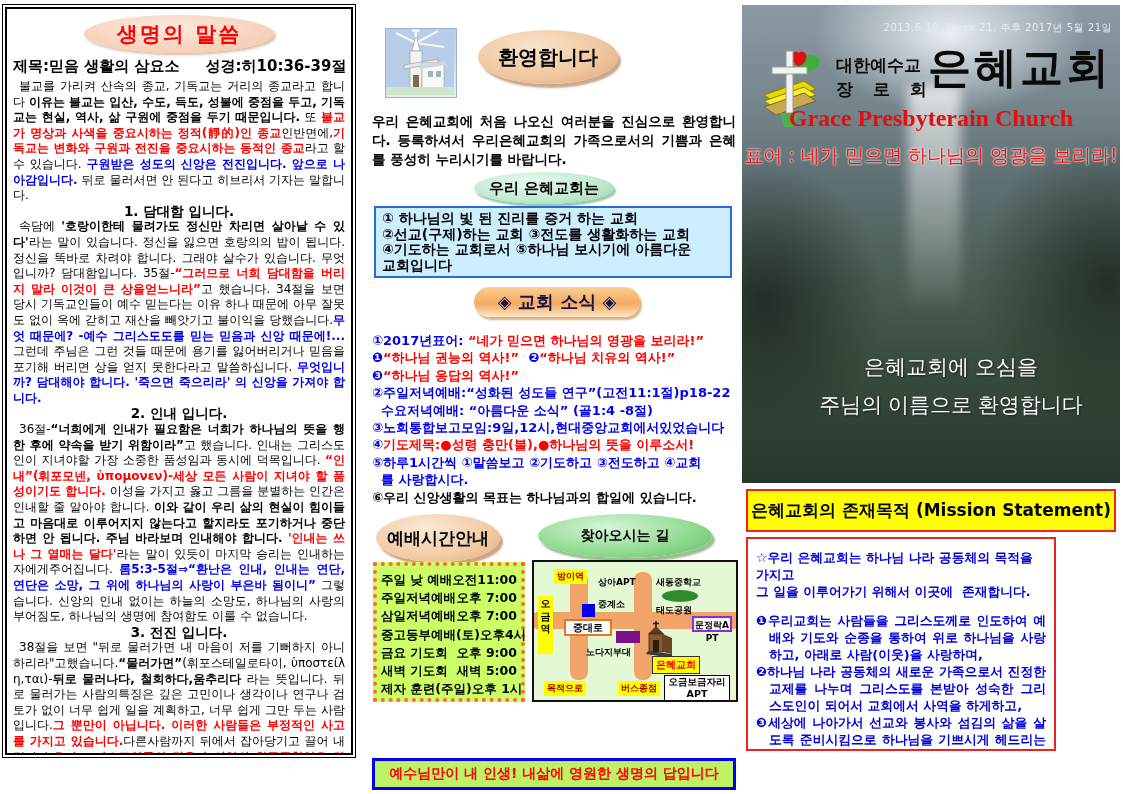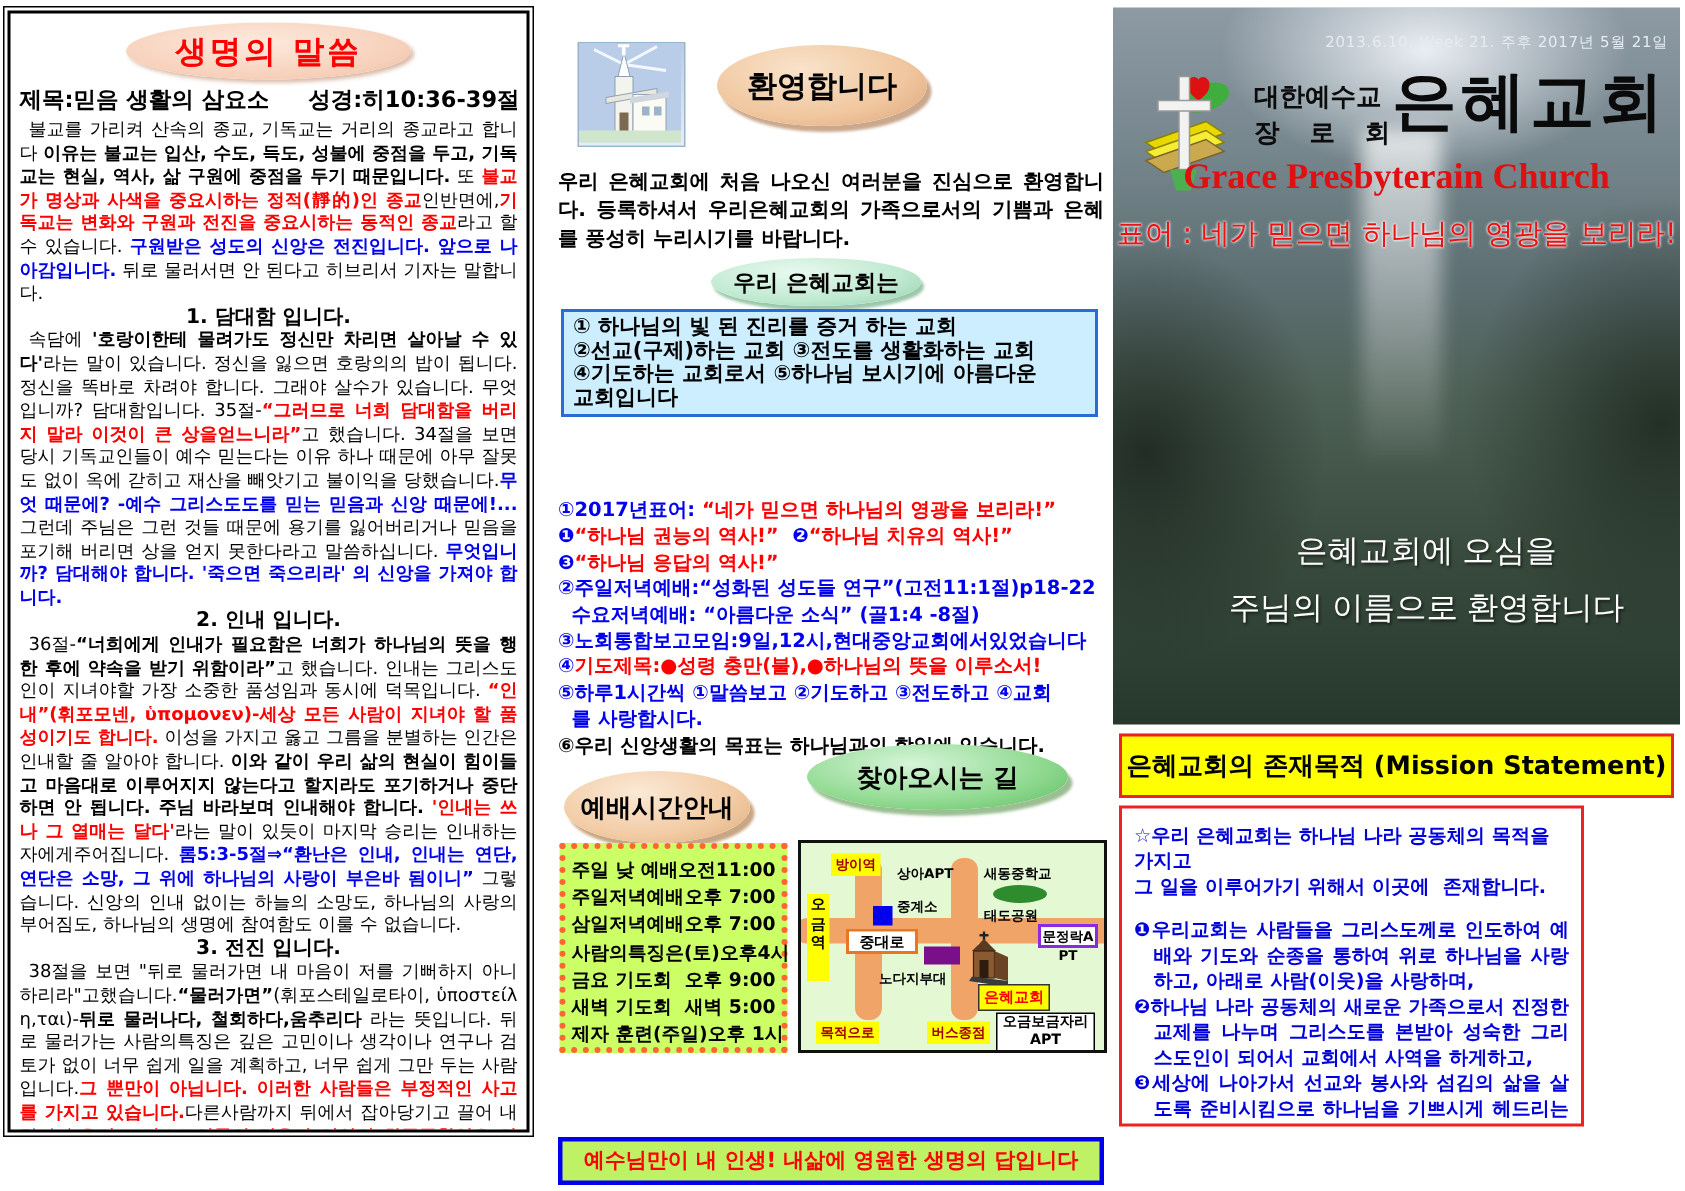--- a/index.html
+++ b/index.html
@@ -43,21 +43,21 @@
       font-size:14px;font-weight:bold;line-height:15.5px;white-space:pre-wrap;}
   .news-pill{position:absolute;left:106px;top:287px;width:166px;height:30px;border-radius:16px;
       background:linear-gradient(180deg,#fbcf96 0%,#f6a95f 55%,#fde7c4 100%);
       box-shadow:2px 3px 2px #d8b28a;display:flex;align-items:center;justify-content:center;
       font-size:18px;font-weight:bold;color:#13134d;}
   .news-block{position:absolute;left:4px;top:332px;width:366px;font-size:13px;font-weight:bold;}
   .news-line{line-height:17.4px;white-space:pre-wrap;}
   .worship-oval{left:8px;top:514px;width:124px;height:48px;font-size:17px;
       background:radial-gradient(ellipse at 40% 30%,#fbe9d6 0%,#f2cba4 60%,#ddab7d 100%);
       box-shadow:3px 4px 2px #c8a683;}
-  .dir-oval{left:170px;top:496px;width:174px;height:44px;font-size:17px;
+  .dir-oval{left:170px;top:514px;width:174px;height:44px;font-size:14px;
       background:radial-gradient(ellipse at 40% 30%,#d6f5d9 0%,#8fd98f 60%,#5cbb62 100%);
       box-shadow:3px 4px 2px #9bbf92;justify-content:center;}
   .worship-box{position:absolute;left:5px;top:562px;width:152px;height:140px;box-sizing:border-box;
       background:#ccff66;border:4px dotted #ff6633;padding:5px 4px;}
   .w-row{display:flex;justify-content:space-between;font-size:12.5px;font-weight:bold;
       line-height:18.2px;white-space:pre;}
   .banner{position:absolute;left:4px;top:714px;width:364px;height:32px;box-sizing:border-box;
       background:#bef264;border:3px solid #0000ee;display:flex;align-items:center;justify-content:center;
       color:#f00;font-size:14px;font-weight:bold;margin-top:44px;}
 
@@ -179,20 +179,23 @@
 
     <div class="oval weare-oval">
       <span>우리 은혜교회는</span>
     </div>
 
     <div class="beliefs-box">① 하나님의 빛 된 진리를 증거 하는 교회
 ②선교(구제)하는 교회 ③전도를 생활화하는 교회
 ④기도하는 교회로서 ⑤하나님 보시기에 아름다운
 교회입니다</div>
 
+    <div class="news-pill">
+      <span>◈ 교회 소식 ◈</span>
+    </div>
 
     <div class="news-block" id="news-block">
         <div class="news-line"><span class="c-b">①2017년표어: </span><span class="c-r">“네가 믿으면 하나님의 영광을 보리라!”</span></div>
         <div class="news-line"><span class="c-b">❶</span><span class="c-r">“하나님 권능의 역사!”  </span><span class="c-b">❷</span><span class="c-r">“하나님 치유의 역사!”</span></div>
         <div class="news-line"><span class="c-b">❸</span><span class="c-r">“하나님 응답의 역사!”</span></div>
         <div class="news-line"><span class="c-b">②주일저녁예배:“성화된 성도들 연구”(고전11:1절)p18-22</span></div>
         <div class="news-line"><span class="c-b">  수요저녁예배: “아름다운 소식” (골1:4 -8절)</span></div>
         <div class="news-line"><span class="c-b">③노회통합보고모임:9일,12시,현대중앙교회에서있었습니다</span></div>
         <div class="news-line"><span class="c-b">④</span><span class="c-r">기도제목:●성령 충만(불),●하나님의 뜻을 이루소서!</span></div>
         <div class="news-line"><span class="c-b">⑤하루1시간씩 ①말씀보고 ②기도하고 ③전도하고 ④교회</span></div>
@@ -205,21 +208,21 @@
     </div>
 
     <div class="oval dir-oval">
       <span>찾아오시는 길</span>
     </div>
 
     <div class="worship-box" id="worship-box">
         <div class="w-row"><span>주일 낮 예배</span><span>오전11:00</span></div>
         <div class="w-row"><span>주일저녁예배</span><span>오후 7:00</span></div>
         <div class="w-row"><span>삼일저녁예배</span><span>오후 7:00</span></div>
-        <div class="w-row"><span>사람의특징은</span><span>(토)오후4시</span></div>
+        <div class="w-row"><span>중고등부예배</span><span>(토)오후4시</span></div>
         <div class="w-row"><span>금요 기도회</span><span>오후 9:00</span></div>
         <div class="w-row"><span>새벽 기도회</span><span>새벽 5:00</span></div>
         <div class="w-row"><span>제자 훈련(주일)</span><span>오후 1시</span></div>
       </div>
 
     <div class="map-box">
       <div class="road road-v1"></div>
       <div class="road road-v2"></div>
       <div class="road road-h"></div>
       <div class="map-lbl ybox lbl-station">방이역</div>

